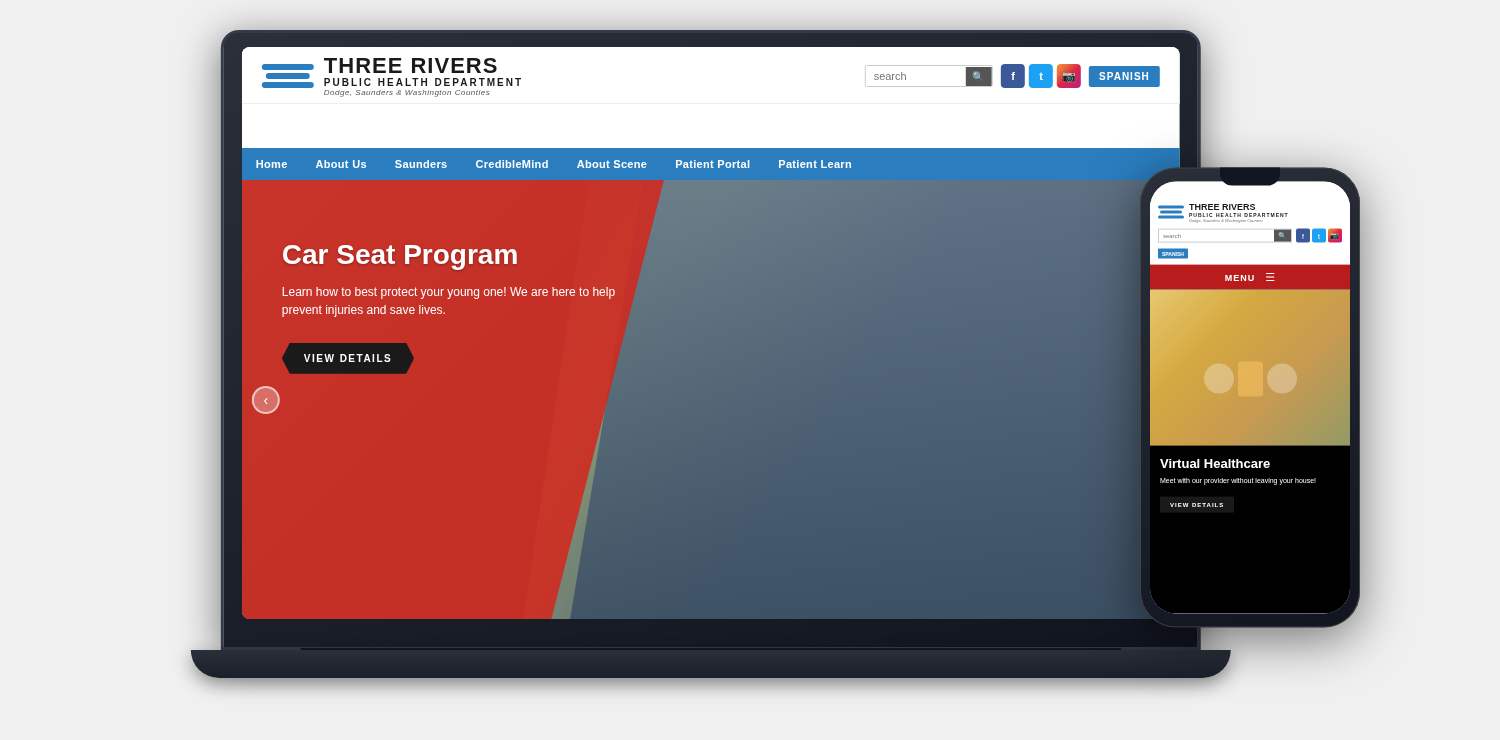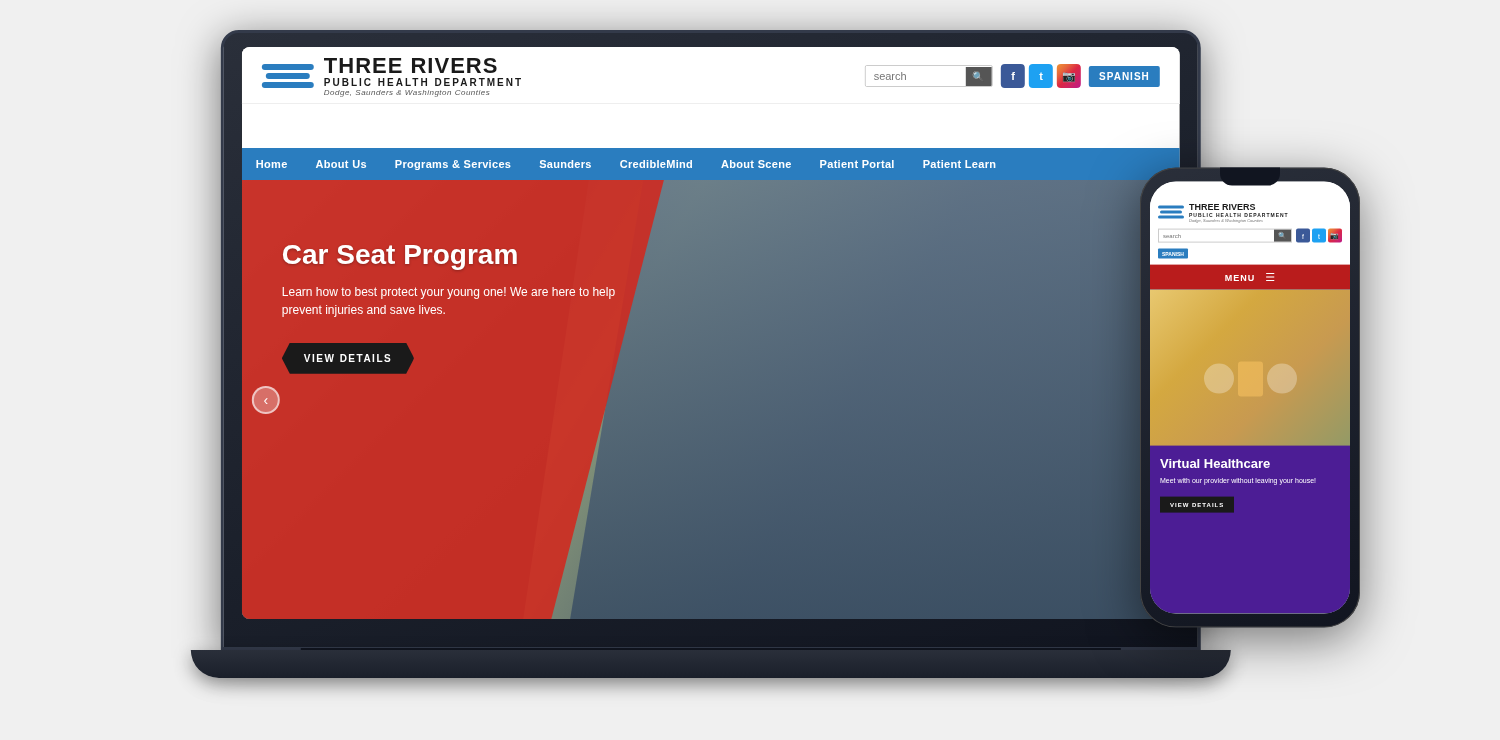--- a/index.html
+++ b/index.html
@@ -478,21 +478,21 @@
       position: absolute;
       top: 0; left: 0; right: 0;
       height: 55%;
       background: linear-gradient(135deg, #e8c870 0%, #d4a840 30%, #c89a50 60%, #8a9a6a 100%);
     }
 
     .phone-hero-bottom {
       position: absolute;
       bottom: 0; left: 0; right: 0;
       height: 52%;
-      background: #4c1d95;
+      background: #000000;
       padding: 10px;
     }
 
     .phone-hero-title {
       font-size: 13px;
       font-weight: 900;
       color: #fff;
       margin-bottom: 5px;
     }
 
@@ -574,21 +574,20 @@
                   <div class="social-icon tw">t</div>
                   <div class="social-icon ig">📷</div>
                 </div>
                 <button class="spanish-btn">SPANISH</button>
               </div>
             </div>
 
             <nav class="site-nav">
               <div class="nav-item">Home</div>
               <div class="nav-item">About Us</div>
-              <div class="nav-item">Programs &amp; Services</div>
               <div class="nav-item">Saunders</div>
               <div class="nav-item">CredibleMind</div>
               <div class="nav-item">About Scene</div>
               <div class="nav-item">Patient Portal</div>
               <div class="nav-item">Patient Learn</div>
             </nav>
 
             <div class="site-hero">
               <div class="hero-bg"></div>
               <div class="hero-photo"></div>

